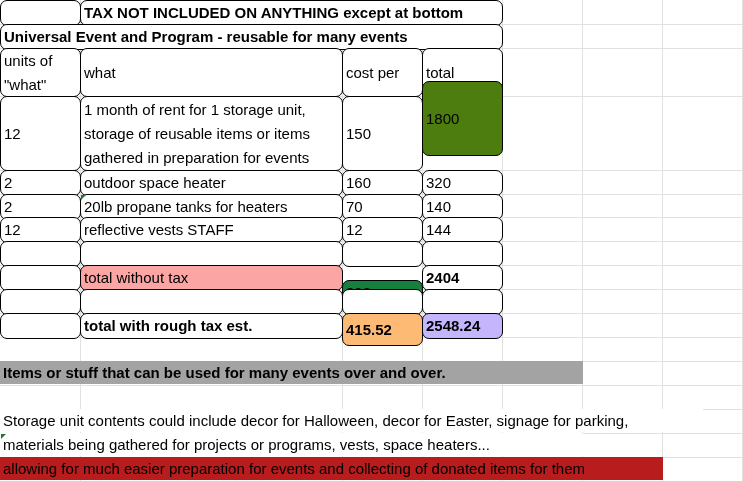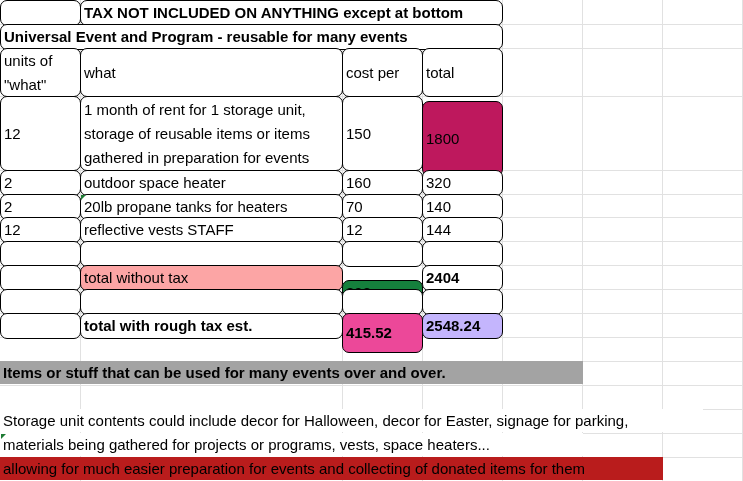--- a/index.html
+++ b/index.html
@@ -74,21 +74,21 @@
   <span>12</span>
 </div>
 <div class="cell b wrap" style="left:80px;top:96px;width:263px;height:75px;background:#fff">
   <span>1 month of rent for 1 storage unit,</span>
   <span>storage of reusable items or items</span>
   <span>gathered in preparation for events</span>
 </div>
 <div class="cell b right" style="left:342px;top:96px;width:81px;height:75px;background:#fff">
   <span>150</span>
 </div>
-<div class="cell b right" style="left:422px;top:101px;width:81px;height:75px;background:#be185d">
+<div class="cell b right" style="left:422px;top:81px;width:81px;height:75px;background:#4d7c0f">
   <span>1800</span>
 </div>
 
 <div class="cell b right" style="left:0;top:170px;width:81px;height:25px;background:#fff">
   <span>2</span>
 </div>
 <div class="cell b" style="left:80px;top:170px;width:263px;height:17px;background:#fff">
   <span>outdoor space heater</span>
 </div>
 <div class="cell b right" style="left:342px;top:170px;width:81px;height:25px;background:#fff">
@@ -143,21 +143,21 @@
 
 <div class="cell b" style="left:0;top:289px;width:81px;height:25px;background:#fff"></div>
 <div class="cell b" style="left:80px;top:289px;width:263px;height:25px;background:#fff"></div>
 <div class="cell b" style="left:342px;top:289px;width:81px;height:25px;background:#fff"></div>
 <div class="cell b" style="left:422px;top:289px;width:81px;height:25px;background:#fff"></div>
 
 <div class="cell b" style="left:0;top:313px;width:81px;height:25px;background:#fff"></div>
 <div class="cell b bold" style="left:80px;top:313px;width:263px;height:25px;background:#fff">
   <span>total with rough tax est.</span>
 </div>
-<div class="cell b right bold" style="left:342px;top:313px;width:81px;height:40px;background:#ec4899">
+<div class="cell b right bold" style="left:342px;top:313px;width:81px;height:33px;background:#fdba74">
   <span>415.52</span>
 </div>
 <div class="cell b right bold" style="left:422px;top:313px;width:81px;height:25px;background:#c4b5fd">
   <span>2548.24</span>
 </div>
 
 <div class="free bold" style="left:0;top:361px;width:580px;background:#a3a3a3;height:23px">
   <span>Items or stuff that can be used for many events over and over.</span>
 </div>
 <div class="free" style="left:0;top:409px;width:700px;background:#fff;height:23px">

